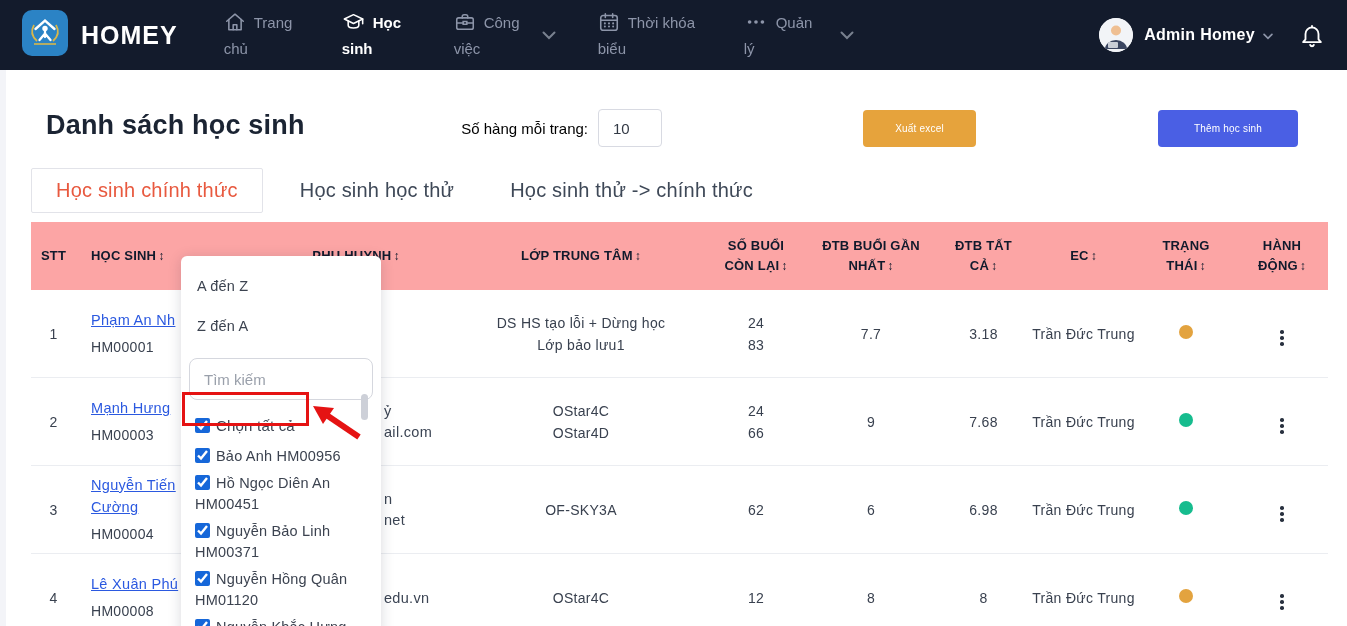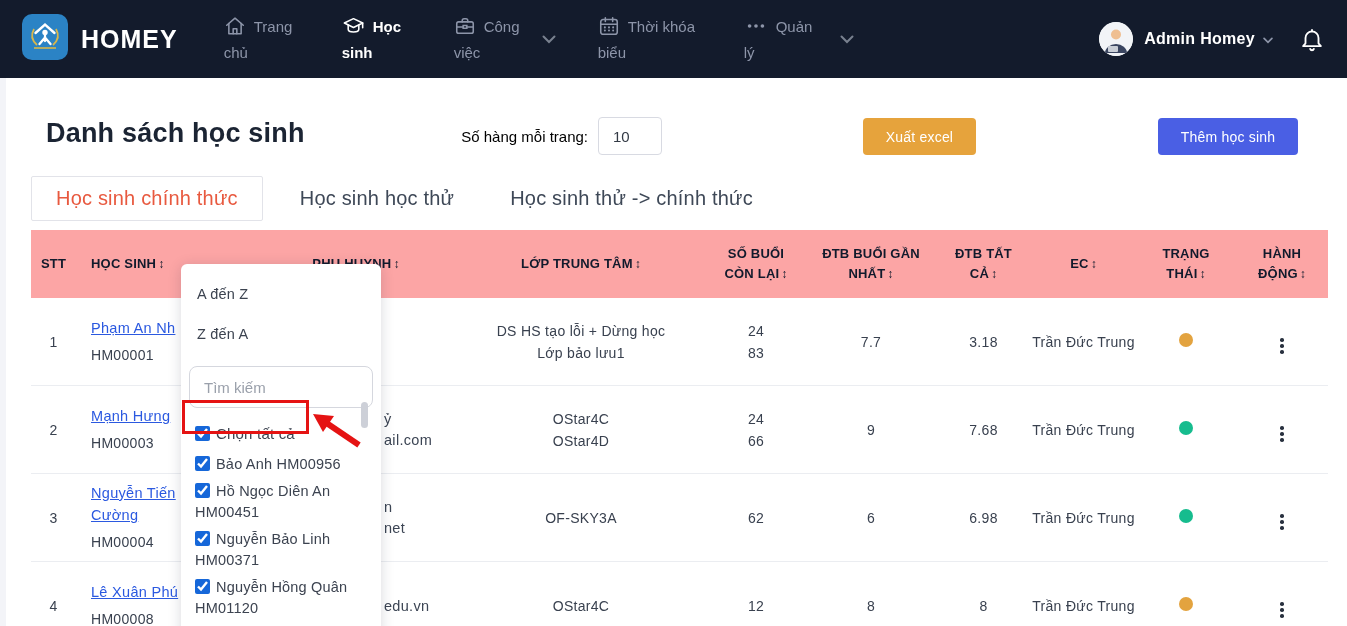--- a/index.html
+++ b/index.html
@@ -1,41 +1,41 @@
 <!DOCTYPE html>
 <html><head>
 <meta charset="utf-8">
 <style>
   * { box-sizing: border-box; }
   html,body { margin:0; padding:0; background:#fff; }
   body { font-family:"Liberation Sans", sans-serif; }
   .screen { position:relative; width:1347px; height:626px; overflow:hidden; background:#fff; }
 
   
-  .navbar { position:relative; height:78px; background:#131b2c; display:flex; align-items:center; padding:8px 22px; color:#8d95a9; }
+  .navbar { position:relative; height:70px; background:#131b2c; display:flex; align-items:center; padding:8px 22px; color:#8d95a9; }
   .brand { display:flex; align-items:center; }
   .brand-name { color:#fff; font-size:25px; font-weight:bold; letter-spacing:1px; margin-left:13px; }
   .nav-items { display:flex; align-items:center; margin-left:46px; gap:42px; }
   .nav-group { display:flex; align-items:center; gap:16px; }
   .nav-item { display:inline-block; font-size:15px; line-height:21px; color:#8d95a9; cursor:pointer; }
   .nav-item .ni { display:inline-block; vertical-align:-5px; margin-right:8px; }
   .nav-item.active { color:#ffffff; font-weight:bold; }
   .chev { color:#79818f; display:inline-flex; }
   .nav-right { margin-left:auto; display:flex; align-items:center; }
   .avatar { width:34px; height:34px; border-radius:50%; overflow:hidden; background:#eef1f5; flex:0 0 auto; }
   .user-name { color:#fff; font-weight:bold; font-size:16px; margin-left:11px; letter-spacing:.3px; }
   .user-chev { margin-left:8px; color:#8d95a9; }
   .bell { margin-left:26px; display:inline-flex; color:#fff; }
 
   
   .content { position:relative; width:1347px; height:556px; background:#fff; border-left:6px solid #f3f4f8; }
   .page-title { position:absolute; left:40px; top:40px; font-size:27px; font-weight:600; color:#1b2433; letter-spacing:.2px; }
   .rpp-label { position:absolute; left:442px; top:50px; width:140px; text-align:right; font-size:15px; color:#000000; }
   .rpp-input { position:absolute; left:592px; top:39px; width:64px; height:38px; border:1px solid #d8dae2; border-radius:4px; font-size:15px; color:#333a45; padding:0 0 0 14px; outline:none; font-family:inherit; }
-  .btn { position:absolute; top:40px; height:37px; border:none; border-radius:4px; color:#fff; font-size:14px; font-family:inherit; cursor:pointer; letter-spacing:.2px; }
+  .btn { position:absolute; top:40px; height:37px; border:none; border-radius:4px; color:#fff; font-size:10px; font-family:inherit; cursor:pointer; letter-spacing:.2px; }
   .btn-excel { left:857px; width:113px; }
   .btn-add { left:1152px; width:140px; }
 
   
   .tabs { position:absolute; left:25px; top:98px; display:flex; align-items:stretch; }
   .tab { padding:10px 18px; font-size:20px; color:#3e4857; cursor:pointer; border:1px solid transparent; margin-right:18px; letter-spacing:.2px; }
   .tab.active { color:#e8593f; background:#fff; border:1px solid #e2e3e9; border-radius:2px; padding:10px 24px; }
 
   
   .thead, .trow { position:absolute; left:25px; width:1297px; display:grid;

